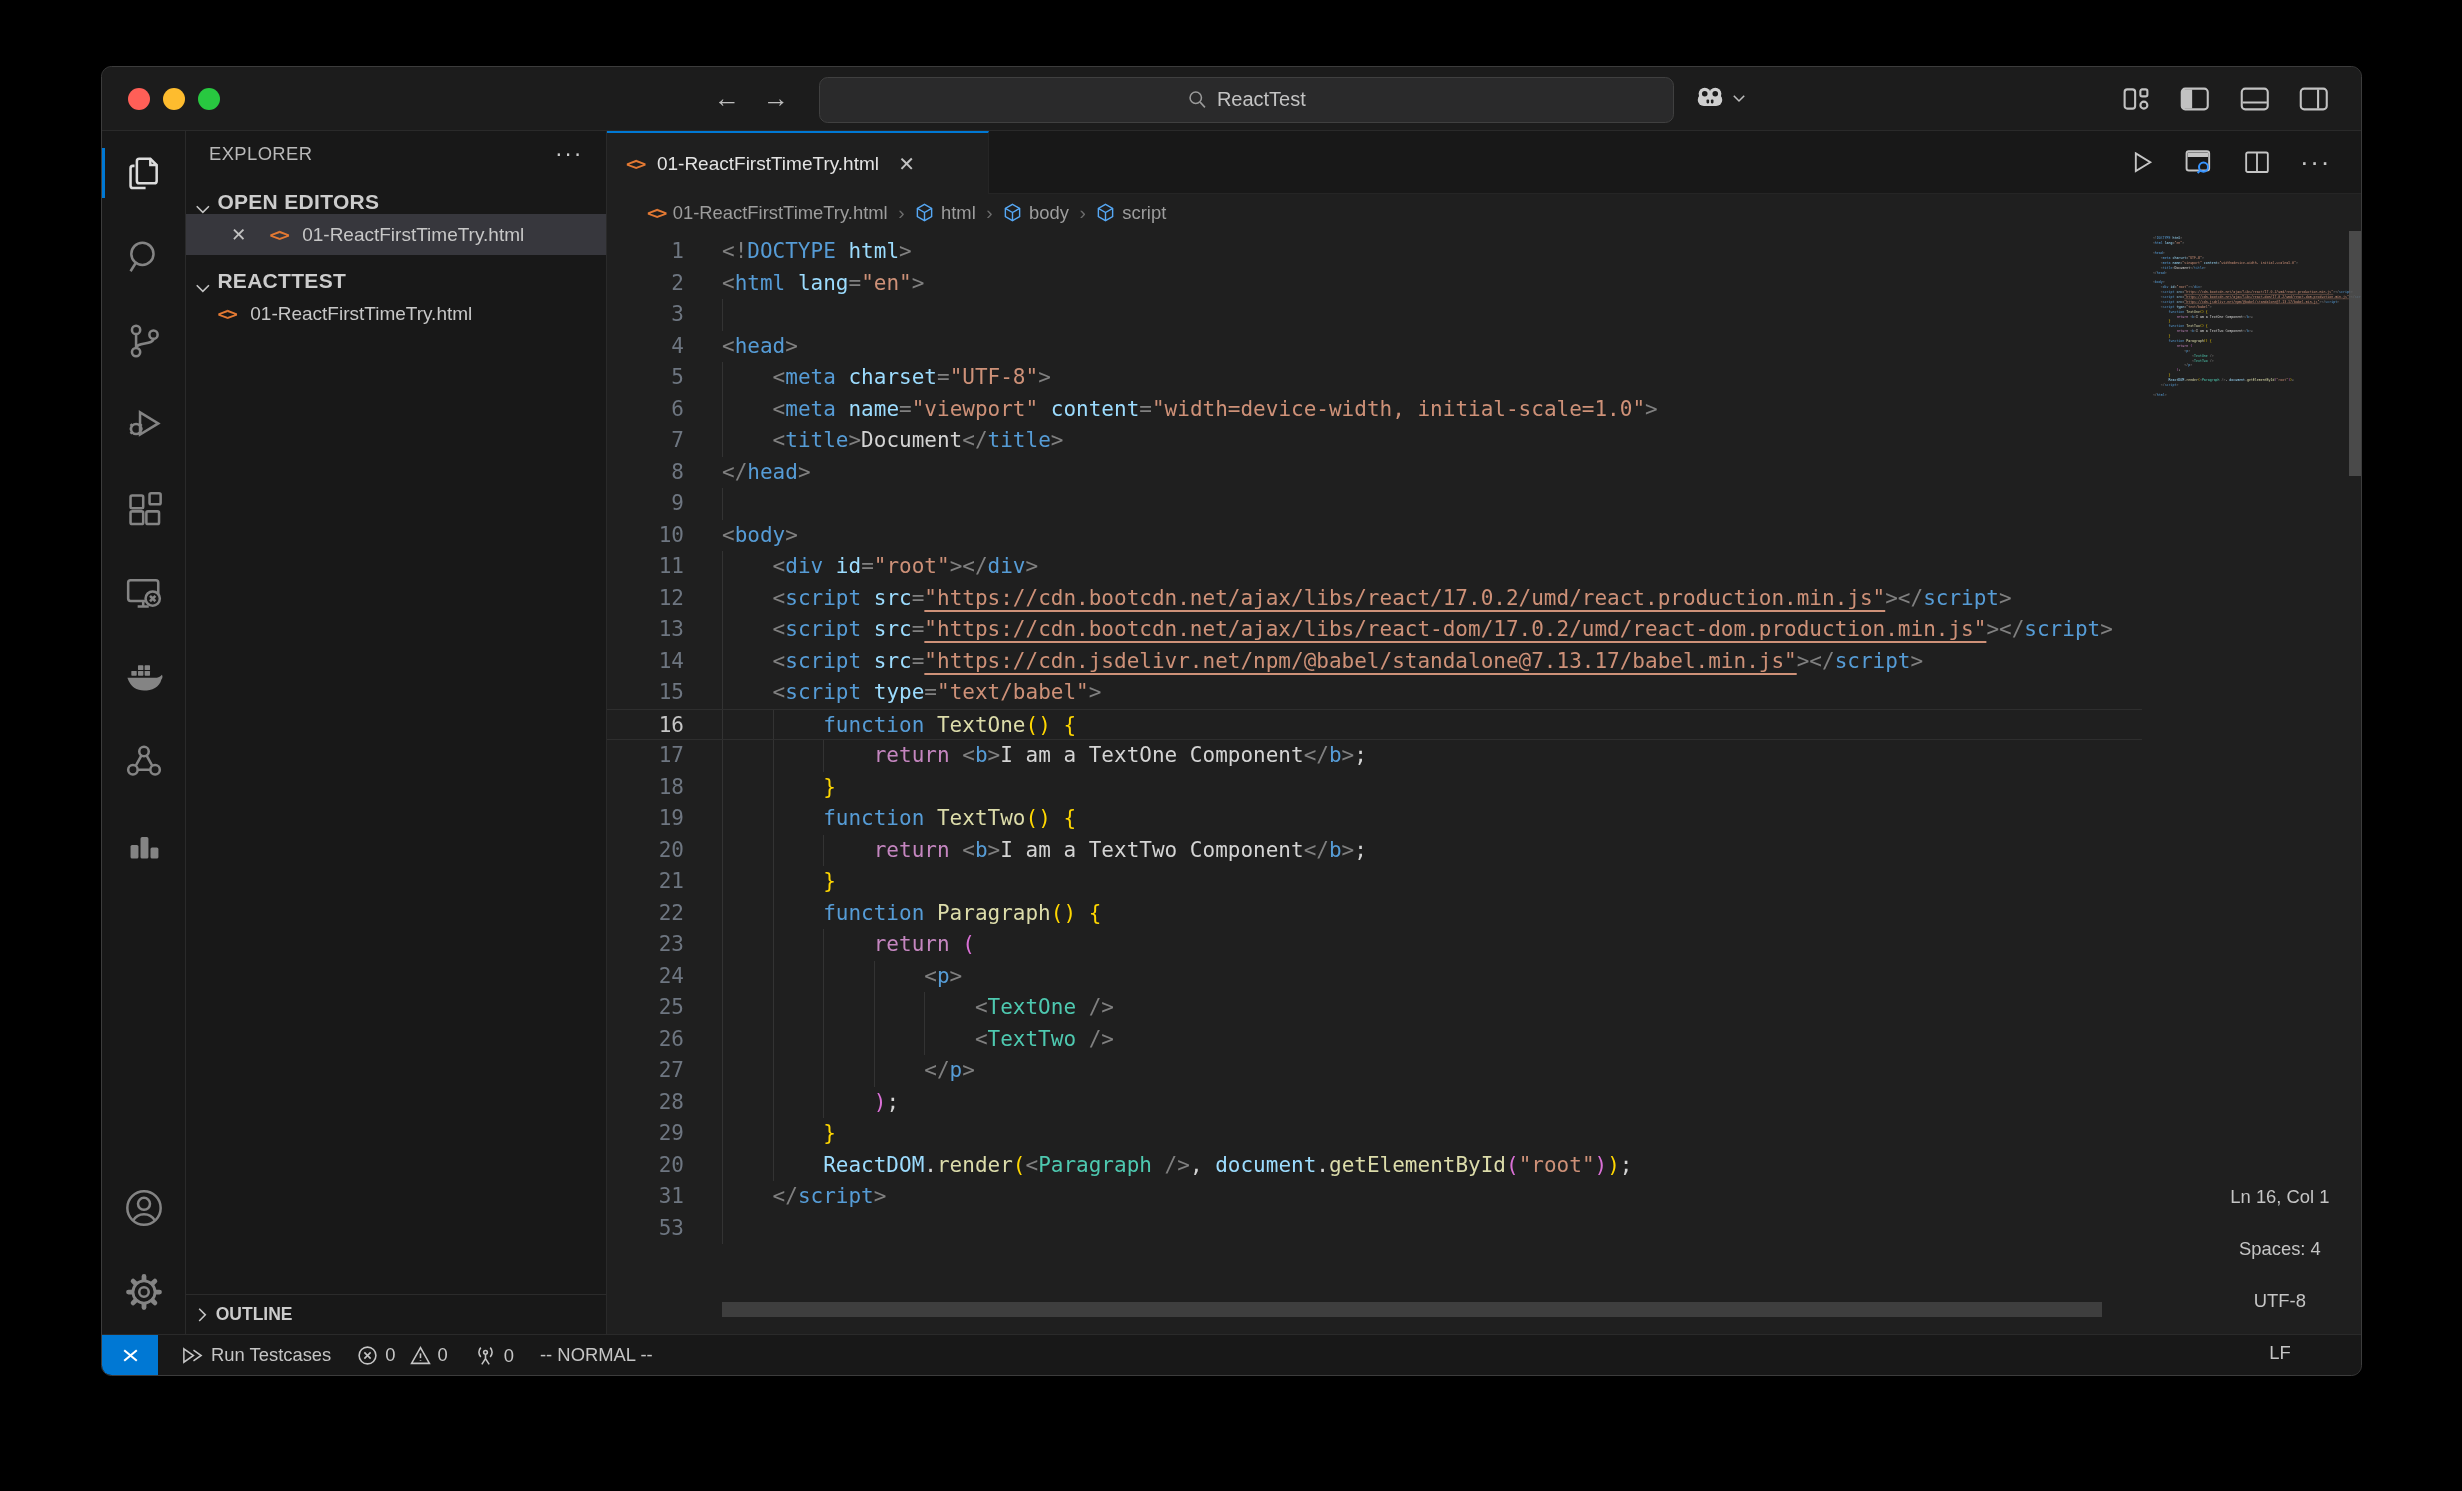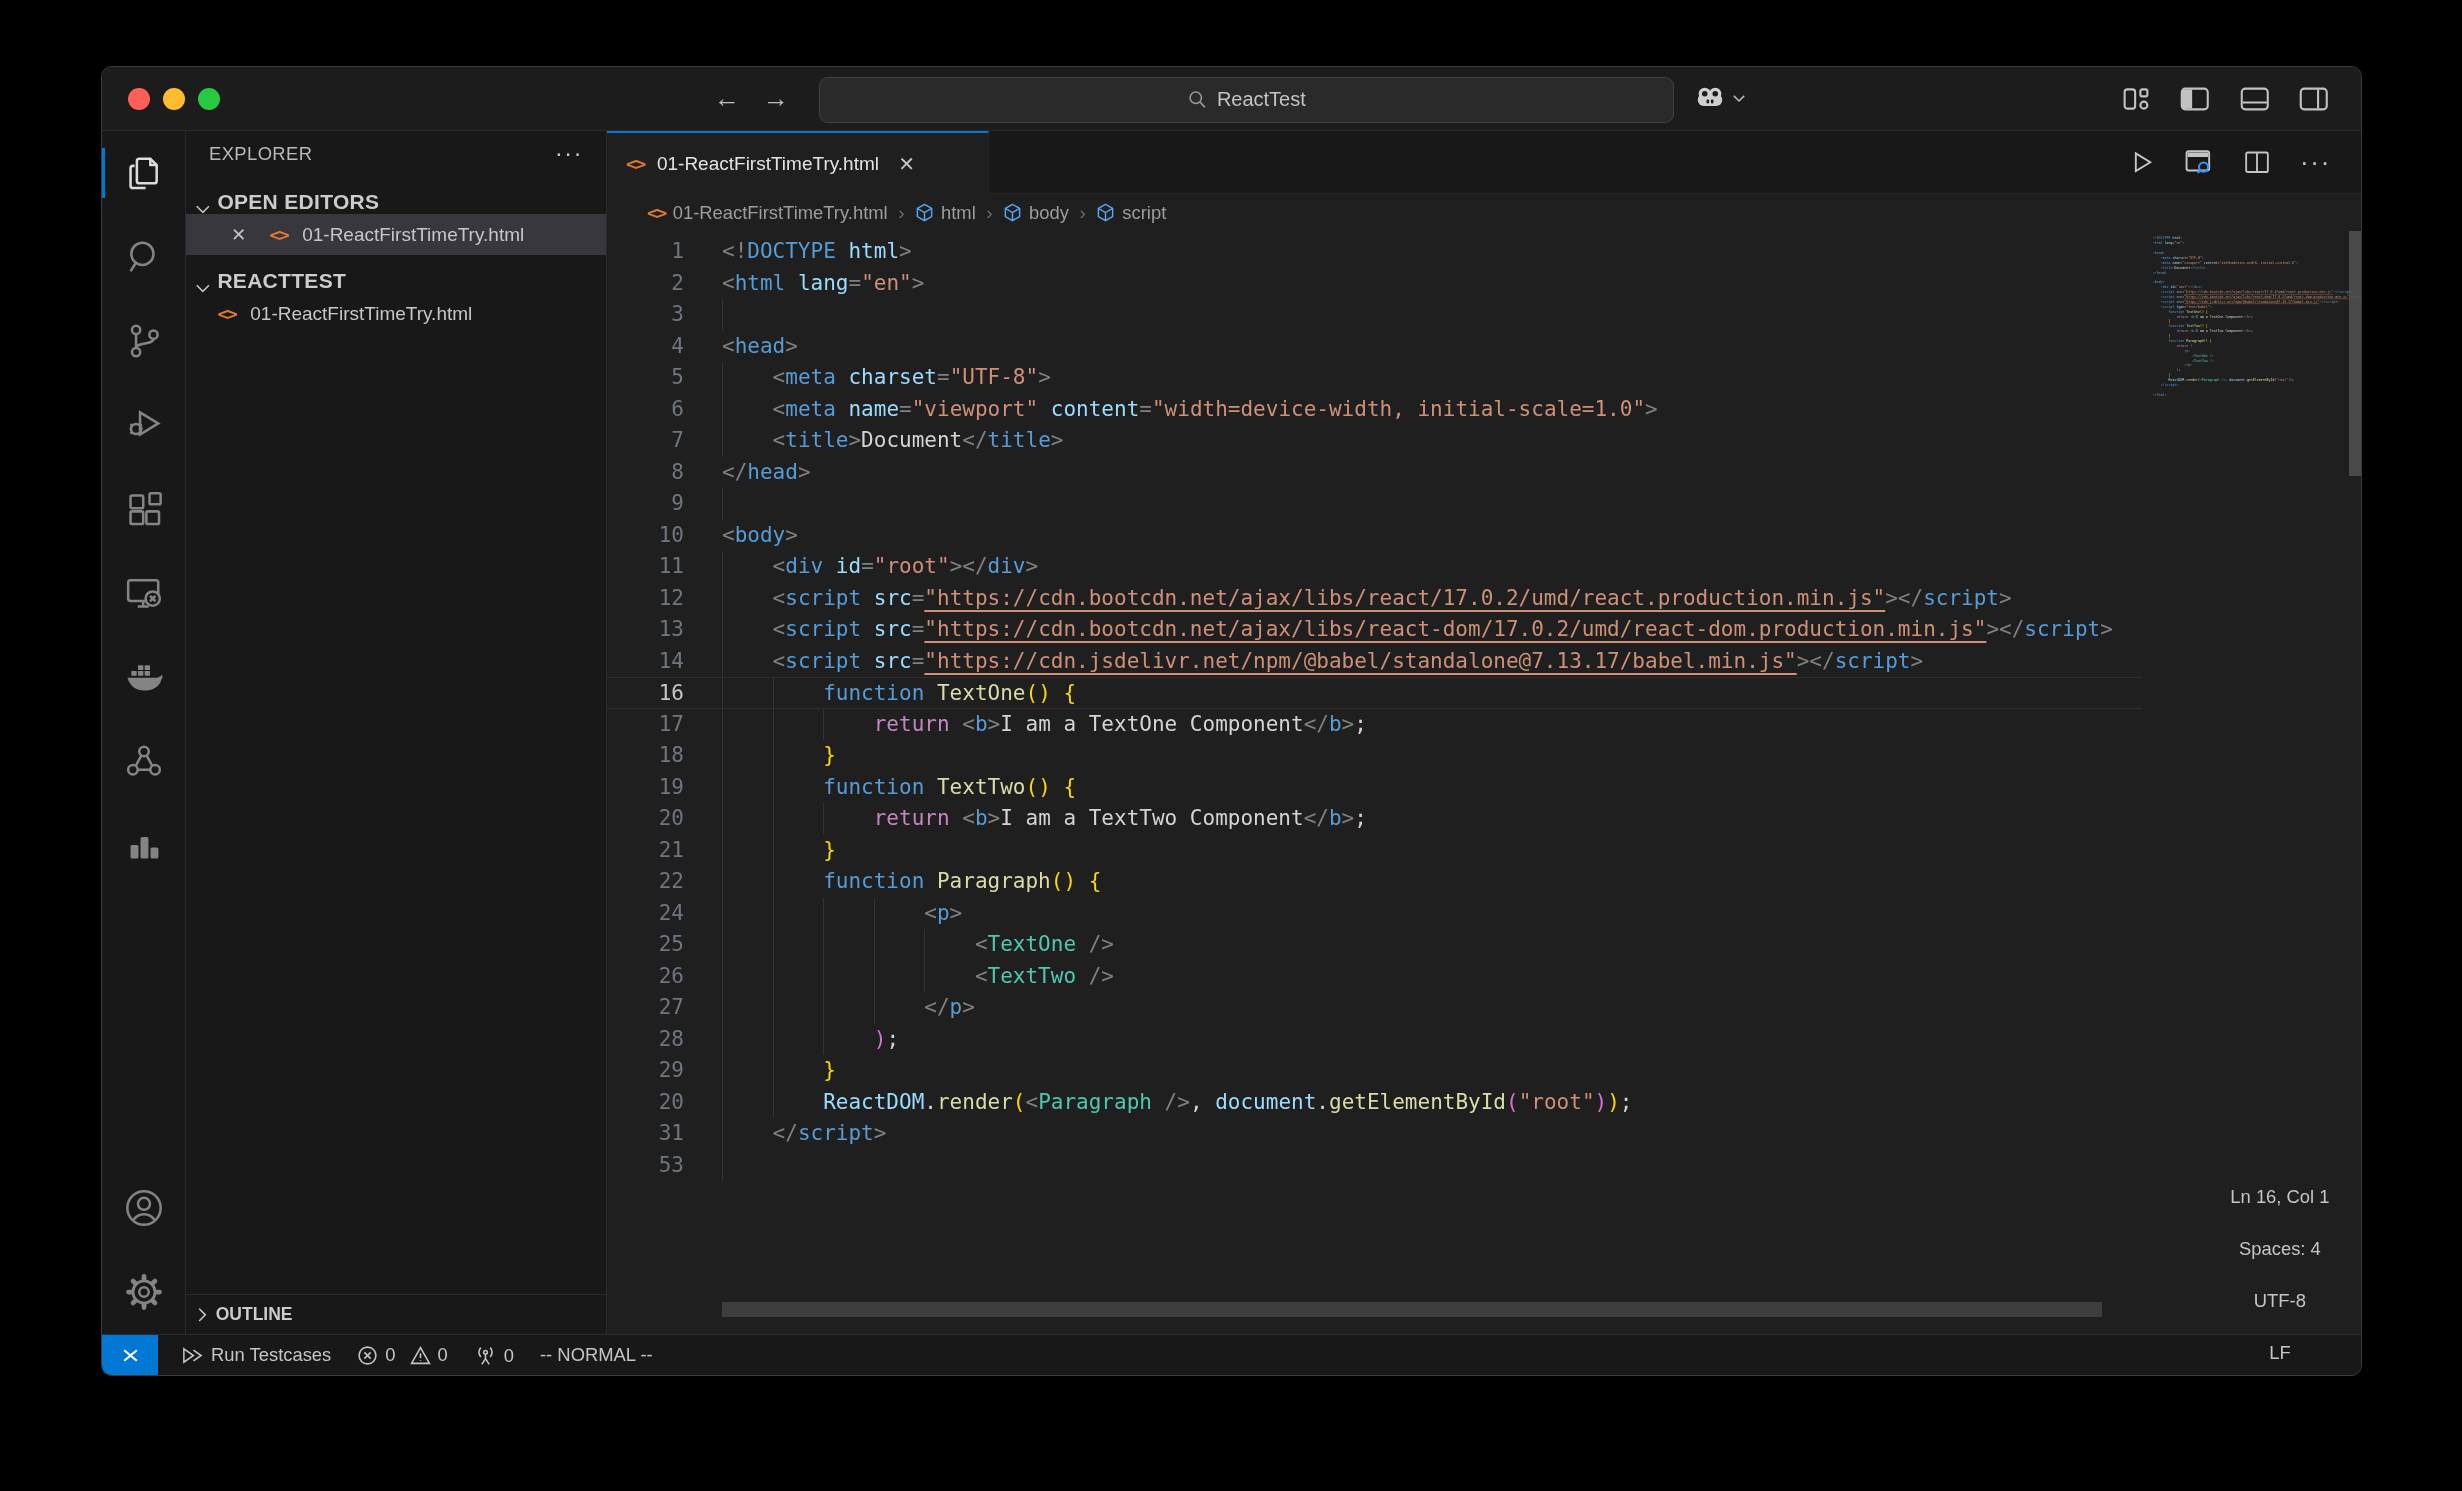--- a/index.html
+++ b/index.html
@@ -425,20 +425,24 @@
               <span class="line-content"><i class="guide" style="left: 0ch;"></i><span>    </span><span class="tok-punct">&lt;</span><span class="tok-tag">script</span><span class="tok-text"> </span><span class="tok-attr">src</span><span class="tok-punct">=</span><span class="tok-strlink">"https://cdn.bootcdn.net/ajax/libs/react/17.0.2/umd/react.production.min.js"</span><span class="tok-punct">&gt;&lt;/</span><span class="tok-tag">script</span><span class="tok-punct">&gt;</span></span>
             </div>
             <div class="code-line">
               <span class="line-num">13</span>
               <span class="line-content"><i class="guide" style="left: 0ch;"></i><span>    </span><span class="tok-punct">&lt;</span><span class="tok-tag">script</span><span class="tok-text"> </span><span class="tok-attr">src</span><span class="tok-punct">=</span><span class="tok-strlink">"https://cdn.bootcdn.net/ajax/libs/react-dom/17.0.2/umd/react-dom.production.min.js"</span><span class="tok-punct">&gt;&lt;/</span><span class="tok-tag">script</span><span class="tok-punct">&gt;</span></span>
             </div>
             <div class="code-line">
               <span class="line-num">14</span>
               <span class="line-content"><i class="guide" style="left: 0ch;"></i><span>    </span><span class="tok-punct">&lt;</span><span class="tok-tag">script</span><span class="tok-text"> </span><span class="tok-attr">src</span><span class="tok-punct">=</span><span class="tok-strlink">"https://cdn.jsdelivr.net/npm/@babel/standalone@7.13.17/babel.min.js"</span><span class="tok-punct">&gt;&lt;/</span><span class="tok-tag">script</span><span class="tok-punct">&gt;</span></span>
             </div>
+            <div class="code-line">
+              <span class="line-num">15</span>
+              <span class="line-content"><i class="guide" style="left: 0ch;"></i><span>    </span><span class="tok-punct">&lt;</span><span class="tok-tag">script</span><span class="tok-text"> </span><span class="tok-attr">type</span><span class="tok-punct">=</span><span class="tok-str">"text/babel"</span><span class="tok-punct">&gt;</span></span>
+            </div>
             <div class="code-line active">
               <span class="line-num">16</span>
               <span class="line-content"><i class="guide" style="left: 0ch;"></i><i class="guide" style="left: 4ch;"></i><span>        </span><span class="tok-kw">function</span><span class="tok-text"> </span><span class="tok-fn">TextOne</span><span class="tok-b1">()</span><span class="tok-text"> </span><span class="tok-b1">{</span></span>
             </div>
             <div class="code-line">
               <span class="line-num">17</span>
               <span class="line-content"><i class="guide" style="left: 0ch;"></i><i class="guide" style="left: 4ch;"></i><i class="guide" style="left: 8ch;"></i><span>            </span><span class="tok-ctrl">return</span><span class="tok-text"> </span><span class="tok-punct">&lt;</span><span class="tok-tag">b</span><span class="tok-punct">&gt;</span><span class="tok-text">I am a TextOne Component</span><span class="tok-punct">&lt;/</span><span class="tok-tag">b</span><span class="tok-punct">&gt;</span><span class="tok-text">;</span></span>
             </div>
             <div class="code-line">
               <span class="line-num">18</span>
@@ -452,20 +456,24 @@
               <span class="line-num">20</span>
               <span class="line-content"><i class="guide" style="left: 0ch;"></i><i class="guide" style="left: 4ch;"></i><i class="guide" style="left: 8ch;"></i><span>            </span><span class="tok-ctrl">return</span><span class="tok-text"> </span><span class="tok-punct">&lt;</span><span class="tok-tag">b</span><span class="tok-punct">&gt;</span><span class="tok-text">I am a TextTwo Component</span><span class="tok-punct">&lt;/</span><span class="tok-tag">b</span><span class="tok-punct">&gt;</span><span class="tok-text">;</span></span>
             </div>
             <div class="code-line">
               <span class="line-num">21</span>
               <span class="line-content"><i class="guide" style="left: 0ch;"></i><i class="guide" style="left: 4ch;"></i><span>        </span><span class="tok-b1">}</span></span>
             </div>
             <div class="code-line">
               <span class="line-num">22</span>
               <span class="line-content"><i class="guide" style="left: 0ch;"></i><i class="guide" style="left: 4ch;"></i><span>        </span><span class="tok-kw">function</span><span class="tok-text"> </span><span class="tok-fn">Paragraph</span><span class="tok-b1">()</span><span class="tok-text"> </span><span class="tok-b1">{</span></span>
+            </div>
+            <div class="code-line">
+              <span class="line-num">23</span>
+              <span class="line-content"><i class="guide" style="left: 0ch;"></i><i class="guide" style="left: 4ch;"></i><i class="guide" style="left: 8ch;"></i><span>            </span><span class="tok-ctrl">return</span><span class="tok-text"> </span><span class="tok-b2">(</span></span>
             </div>
             <div class="code-line">
               <span class="line-num">24</span>
               <span class="line-content"><i class="guide" style="left: 0ch;"></i><i class="guide" style="left: 4ch;"></i><i class="guide" style="left: 8ch;"></i><i class="guide" style="left: 12ch;"></i><span>                </span><span class="tok-punct">&lt;</span><span class="tok-tag">p</span><span class="tok-punct">&gt;</span></span>
             </div>
             <div class="code-line">
               <span class="line-num">25</span>
               <span class="line-content"><i class="guide" style="left: 0ch;"></i><i class="guide" style="left: 4ch;"></i><i class="guide" style="left: 8ch;"></i><i class="guide" style="left: 12ch;"></i><i class="guide" style="left: 16ch;"></i><span>                    </span><span class="tok-punct">&lt;</span><span class="tok-comp">TextOne</span><span class="tok-text"> </span><span class="tok-punct">/&gt;</span></span>
             </div>
             <div class="code-line">

